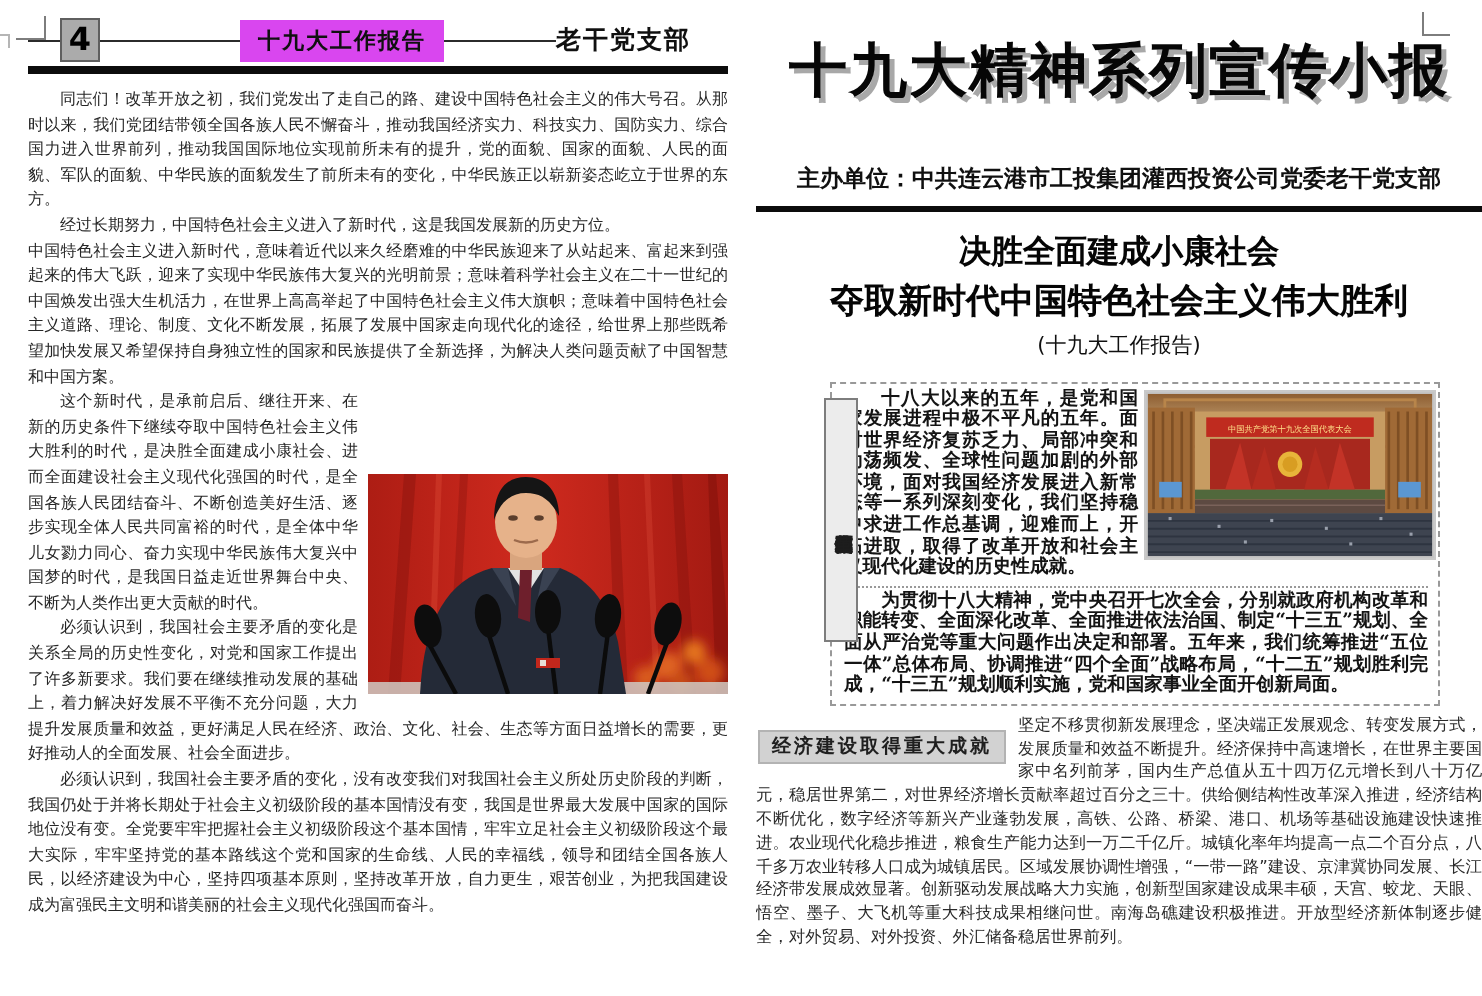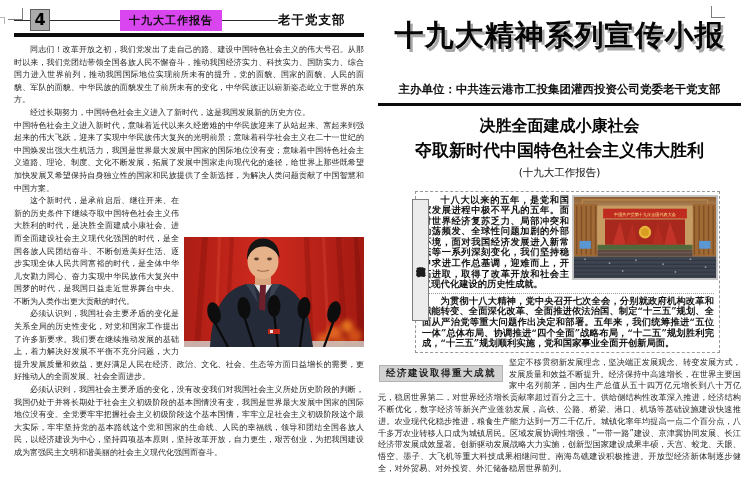--- a/index.html
+++ b/index.html
@@ -89,21 +89,21 @@
       <span class="hline hl-b"></span>
       <span class="col-title">十九大工作报告</span>
       <span class="hline hl-c"></span>
       <span class="pub">老干党支部</span>
     </div>
     <div class="thick-rule"></div>
 
     <div class="lp-body">
       <p>同志们！改革开放之初，我们党发出了走自己的路、建设中国特色社会主义的伟大号召。从那时以来，我们党团结带领全国各族人民不懈奋斗，推动我国经济实力、科技实力、国防实力、综合国力进入世界前列，推动我国国际地位实现前所未有的提升，党的面貌、国家的面貌、人民的面貌、军队的面貌、中华民族的面貌发生了前所未有的变化，中华民族正以崭新姿态屹立于世界的东方。</p>
       <p>经过长期努力，中国特色社会主义进入了新时代，这是我国发展新的历史方位。</p>
-      <p class="flush">中国特色社会主义进入新时代，意味着近代以来久经磨难的中华民族迎来了从站起来、富起来到强起来的伟大飞跃，迎来了实现中华民族伟大复兴的光明前景；意味着科学社会主义在二十一世纪的中国焕发出强大生机活力，我国是世界最大发展中国家的国际地位没有变；意味着中国特色社会主义道路、理论、制度、文化不断发展，拓展了发展中国家走向现代化的途径，给世界上那些既希望加快发展又希望保持自身独立性的国家和民族提供了全新选择，为解决人类问题贡献了中国智慧和中国方案。</p>
+      <p class="flush">中国特色社会主义进入新时代，意味着近代以来久经磨难的中华民族迎来了从站起来、富起来到强起来的伟大飞跃，迎来了实现中华民族伟大复兴的光明前景；意味着科学社会主义在二十一世纪的中国焕发出强大生机活力，在世界上高高举起了中国特色社会主义伟大旗帜；意味着中国特色社会主义道路、理论、制度、文化不断发展，拓展了发展中国家走向现代化的途径，给世界上那些既希望加快发展又希望保持自身独立性的国家和民族提供了全新选择，为解决人类问题贡献了中国智慧和中国方案。</p>
 
       <div class="xi-photo">
         <svg viewBox="0 0 180 110" preserveAspectRatio="none">
           <defs>
             <linearGradient id="cur" x1="0" y1="0" x2="1" y2="0">
               <stop offset="0" stop-color="#ad1d14"></stop>
               <stop offset="0.45" stop-color="#cf2a1e"></stop>
               <stop offset="1" stop-color="#a31a12"></stop>
             </linearGradient>
             <filter id="soft" x="-40%" y="-40%" width="180%" height="180%">

